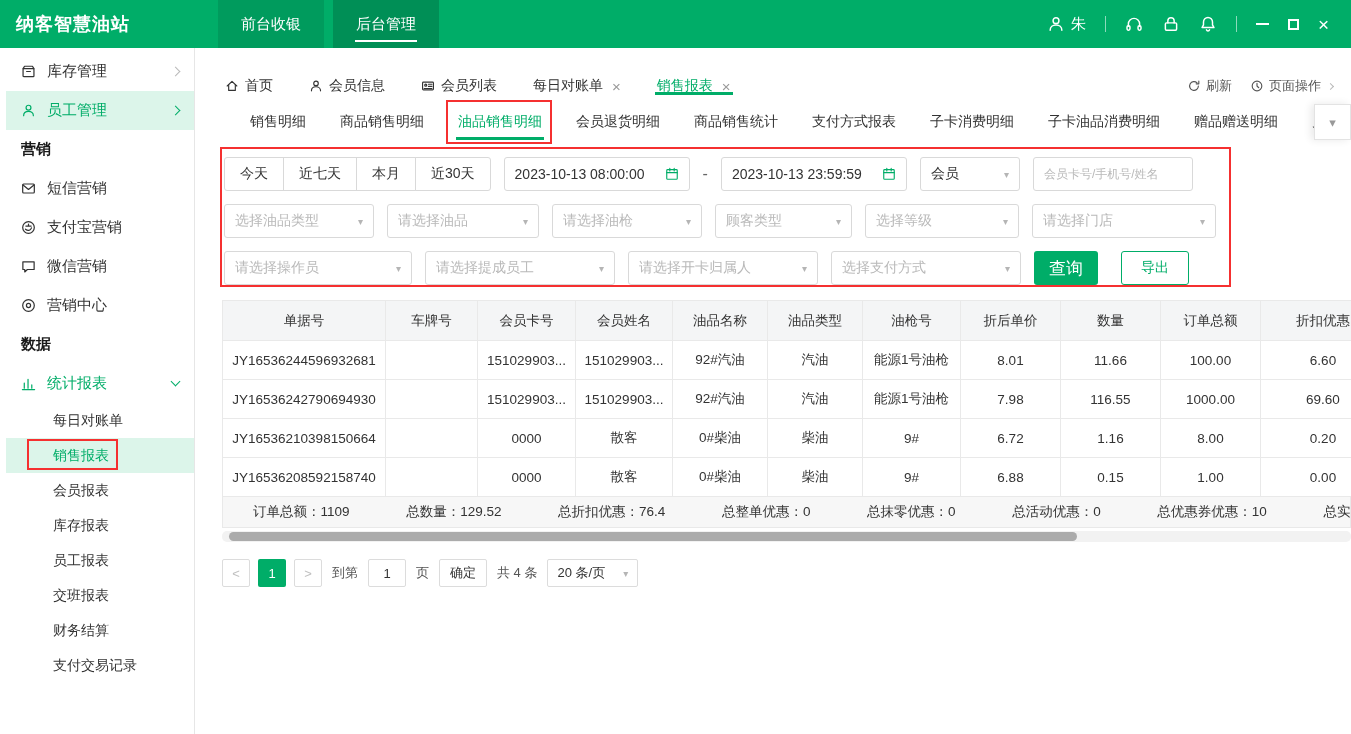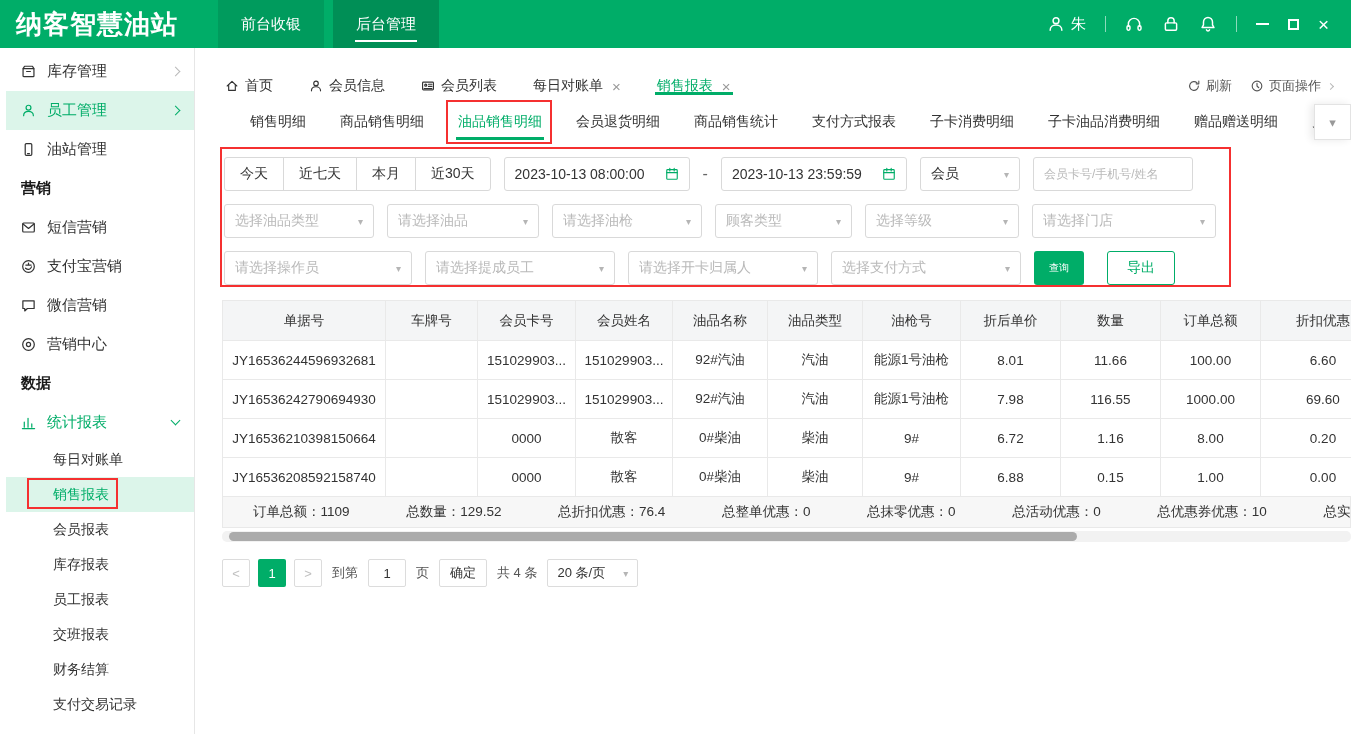--- a/index.html
+++ b/index.html
@@ -6,21 +6,21 @@
   html,body { width:1351px; height:734px; }
   body { font-family:"Liberation Sans","DejaVu Sans",sans-serif; background:#fff; color:#333; overflow:hidden; }
   .app { position:relative; width:1351px; height:734px; overflow:hidden; background:#fff; }
 
   .icon { width:15px; height:15px; fill:none; stroke:currentColor; stroke-width:1.3; stroke-linecap:round; stroke-linejoin:round; flex:none; }
   .icon.sm { width:14px; height:14px; }
   .icon.lg { width:18px; height:18px; }
 
   
   .topbar { height:48px; background:#00ad68; display:flex; align-items:stretch; color:#fff; }
-  .logo { width:218px; display:flex; align-items:center; padding-left:16px; font-size:26px; font-weight:700; letter-spacing:1px; white-space:nowrap; }
+  .logo { width:218px; display:flex; align-items:center; padding-left:16px; font-size:18px; font-weight:700; letter-spacing:1px; white-space:nowrap; }
   .topnav { display:flex; align-items:stretch; gap:9px; }
   .topnav-tab { display:flex; align-items:center; padding:0 23px; background:rgba(0,0,0,.10); font-size:15px; cursor:pointer; position:relative; white-space:nowrap; }
   .topnav-tab.active { background:rgba(0,0,0,.17); }
   .topnav-tab.active::after { content:""; position:absolute; left:22px; right:22px; bottom:6px; height:2px; background:#fff; }
   .top-right { margin-left:auto; display:flex; align-items:center; gap:19px; padding-right:22px; font-size:15px; }
   .tr-item { display:flex; align-items:center; gap:6px; cursor:pointer; }
   .tr-div { width:1px; height:16px; background:rgba(255,255,255,.55); }
   .win-min { width:13px; height:2px; background:#fff; display:inline-block; }
   .win-max { width:11px; height:11px; border:2px solid #fff; display:inline-block; }
   .win-close { font-size:19px; line-height:1; }
@@ -66,21 +66,21 @@
   .qbtn { height:34px; padding:0 15px; border:1px solid #d9d9d9; background:#fff; font-size:14px; color:#333; margin-left:-1px; cursor:pointer; font-family:inherit; }
   .qbtn:first-child { border-radius:3px 0 0 3px; margin-left:0; }
   .qbtn:last-child { border-radius:0 3px 3px 0;text-align:center; }
   .ctrl { height:34px; border:1px solid #d9d9d9; border-radius:3px; background:#fff; display:flex; align-items:center; justify-content:space-between; padding:0 10px; font-size:14px; color:#333; cursor:pointer; white-space:nowrap; overflow:hidden; }
   .ctrl .ph { color:#b9b9b9; }
   .arr { color:#b5b5b5; font-size:10px; margin-left:8px; }
   .cal { color:#00ad68; width:14px; height:14px; }
   .dash { color:#666; }
   .ctrl-input { width:160px; height:34px; border:1px solid #d9d9d9; border-radius:3px; padding:0 10px; font-size:12px; color:#333; font-family:inherit; outline:none; }
   .ctrl-input::placeholder { color:#b9b9b9; }
-  .btn-primary { height:34px; padding:0 15px; background:#00ad68; color:#fff; border:none; border-radius:3px; font-size:10px; cursor:pointer; font-family:inherit; }
+  .btn-primary { height:34px; padding:0 15px; background:#00ad68; color:#fff; border:none; border-radius:3px; font-size:17px; cursor:pointer; font-family:inherit; }
   .btn-outline { height:34px; padding:0 19px; background:#fff; color:#00ad68; border:1px solid #00ad68; border-radius:3px; font-size:14px; cursor:pointer; margin-left:10px; font-family:inherit; }
 
   
   .table-wrap { width:1129px; overflow:hidden; }
   table { border-collapse:collapse; table-layout:fixed; width:1163px; }
   th,td { border:1px solid #e9e9e9; height:39px; text-align:center; font-size:13.5px; color:#333; font-weight:400; padding:0 4px; overflow:hidden; white-space:nowrap; }
   thead th { background:#f4f5f6; height:40px; }
   tbody tr { background:#fff; }
 
   .summary { width:1129px; overflow:hidden; border:1px solid #e9e9e9; border-top:none; background:#f7f7f7; height:31px; }
@@ -220,26 +220,20 @@
           </svg>
         <span>库存管理</span>
         <span class="chev-r"></span>
       </div>
       <div class="side-item active">
         <svg class="icon">
             <use href="#i-person"></use>
           </svg>
         <span>员工管理</span>
         <span class="chev-r"></span>
-      </div>
-      <div class="side-item">
-        <svg class="icon">
-            <use href="#i-phone"></use>
-          </svg>
-        <span>油站管理</span>
       </div>
       <div class="side-section">营销</div>
       <div class="side-item">
         <svg class="icon">
             <use href="#i-mail"></use>
           </svg>
         <span>短信营销</span>
       </div>
       <div class="side-item">
         <svg class="icon">

